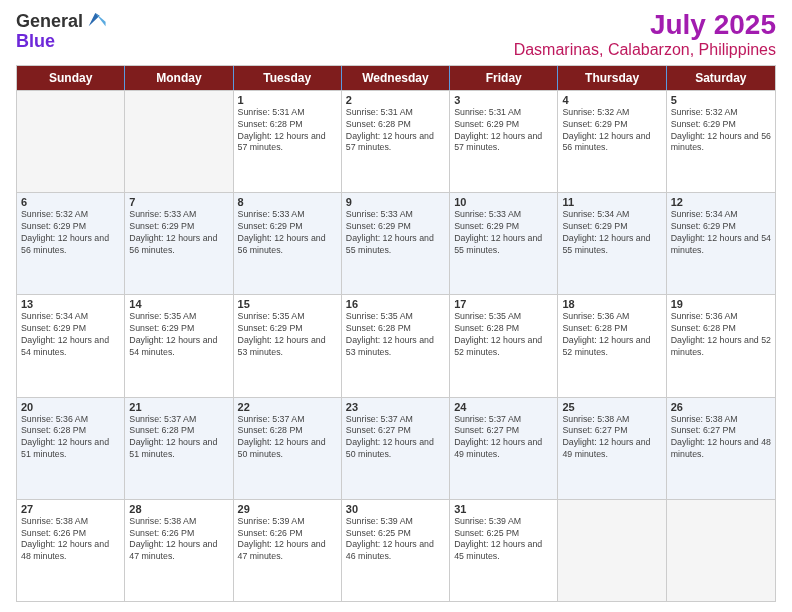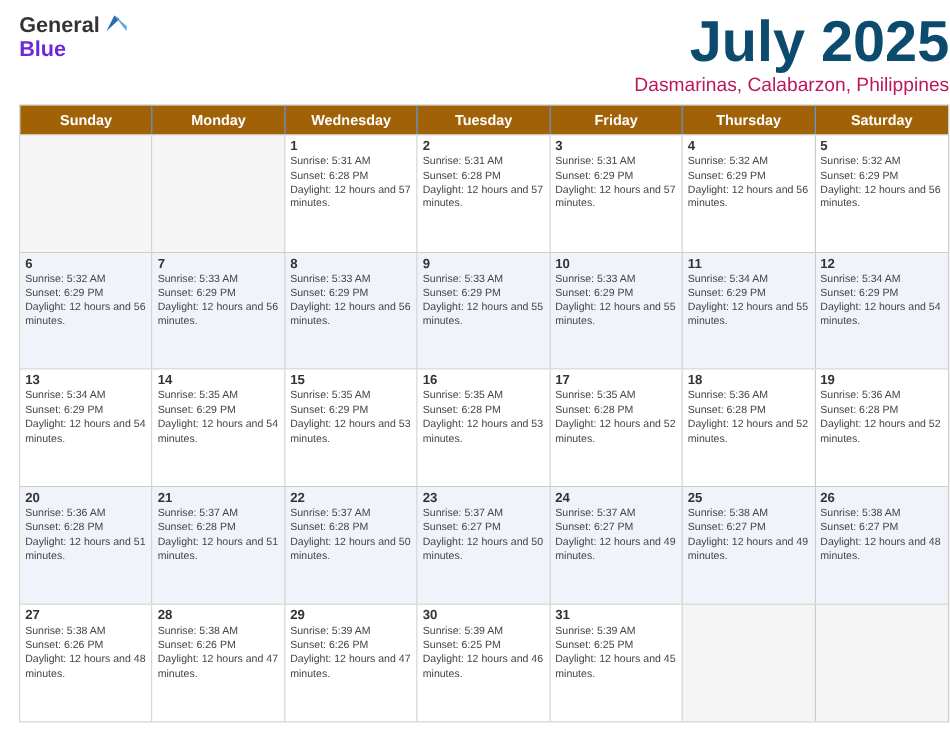--- a/index.html
+++ b/index.html
@@ -9,21 +9,21 @@
       width: 792px;
       height: 612px;
       overflow: hidden;
     }
     .page {
       width: 792px;
       height: 612px;
       background: #fff;
       display: flex;
       flex-direction: column;
-      padding: 10px 1px 10px 16px;
+      padding: 10px 16px 10px 16px;
     }
     .header {
       display: flex;
       justify-content: space-between;
       align-items: flex-start;
       margin-bottom: 6px;
     }
     .logo {
       display: flex;
       align-items: center;
@@ -43,39 +43,39 @@
     }
     .logo-icon {
       width: 22px;
       height: 22px;
       margin-left: 2px;
     }
     .title-block {
       text-align: right;
     }
     .title-month {
-      font-size: 48px;
-      font-weight: bold;
-      color: #0c4a6e;
+      font-size: 28px;
+      font-weight: bold;
+      color: #a21caf;
       line-height: 1.1;
     }
     .title-location {
       font-size: 16px;
       color: #be185d;
     }
     .calendar {
       flex: 1;
       display: flex;
       flex-direction: column;
       border: 1px solid #ccc;
     }
     .cal-header-row {
       display: grid;
       grid-template-columns: repeat(7, 1fr);
-      background: #a16207;
+      background: #7f1d1d;
     }
     .cal-header-cell {
       color: #fff;
       font-size: 12px;
       font-weight: bold;
       text-align: center;
       padding: 5px 2px;
       border-right: 1px solid #5a9adf;
     }
     .cal-header-cell:last-child {
@@ -143,22 +143,22 @@
     <div class="title-block">
       <div class="title-month">July 2025</div>
       <div class="title-location">Dasmarinas, Calabarzon, Philippines</div>
     </div>
   </div>
 
   <div class="calendar">
     <div class="cal-header-row">
       <div class="cal-header-cell">Sunday</div>
       <div class="cal-header-cell">Monday</div>
+      <div class="cal-header-cell">Tuesday</div>
       <div class="cal-header-cell">Wednesday</div>
-      <div class="cal-header-cell">Tuesday</div>
       <div class="cal-header-cell">Friday</div>
       <div class="cal-header-cell">Thursday</div>
       <div class="cal-header-cell">Saturday</div>
     </div>
     <div class="cal-body" id="cal-body">
     <div class="cal-row">
           <div class="cal-cell empty"></div>
           <div class="cal-cell empty"></div>
           <div class="cal-cell">
             <span class="cell-date">1</span>

